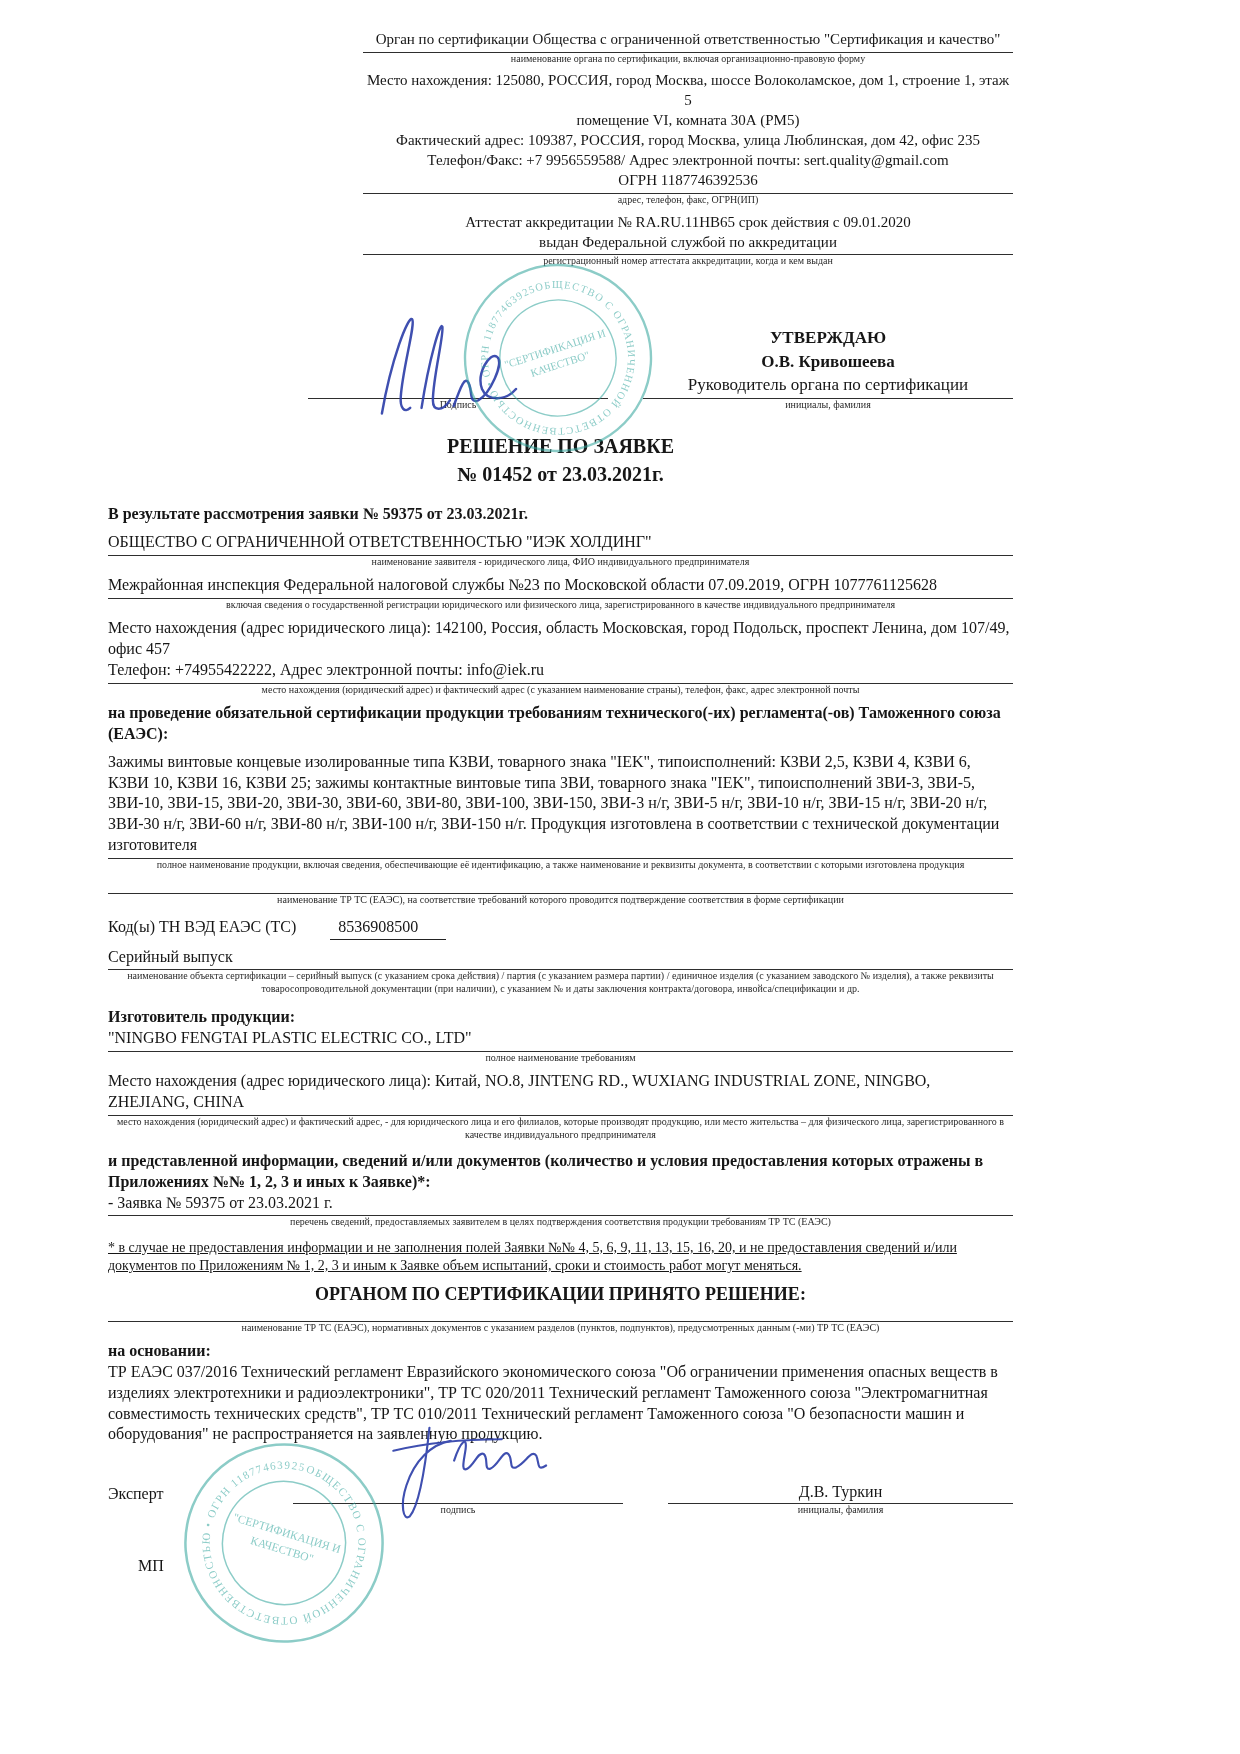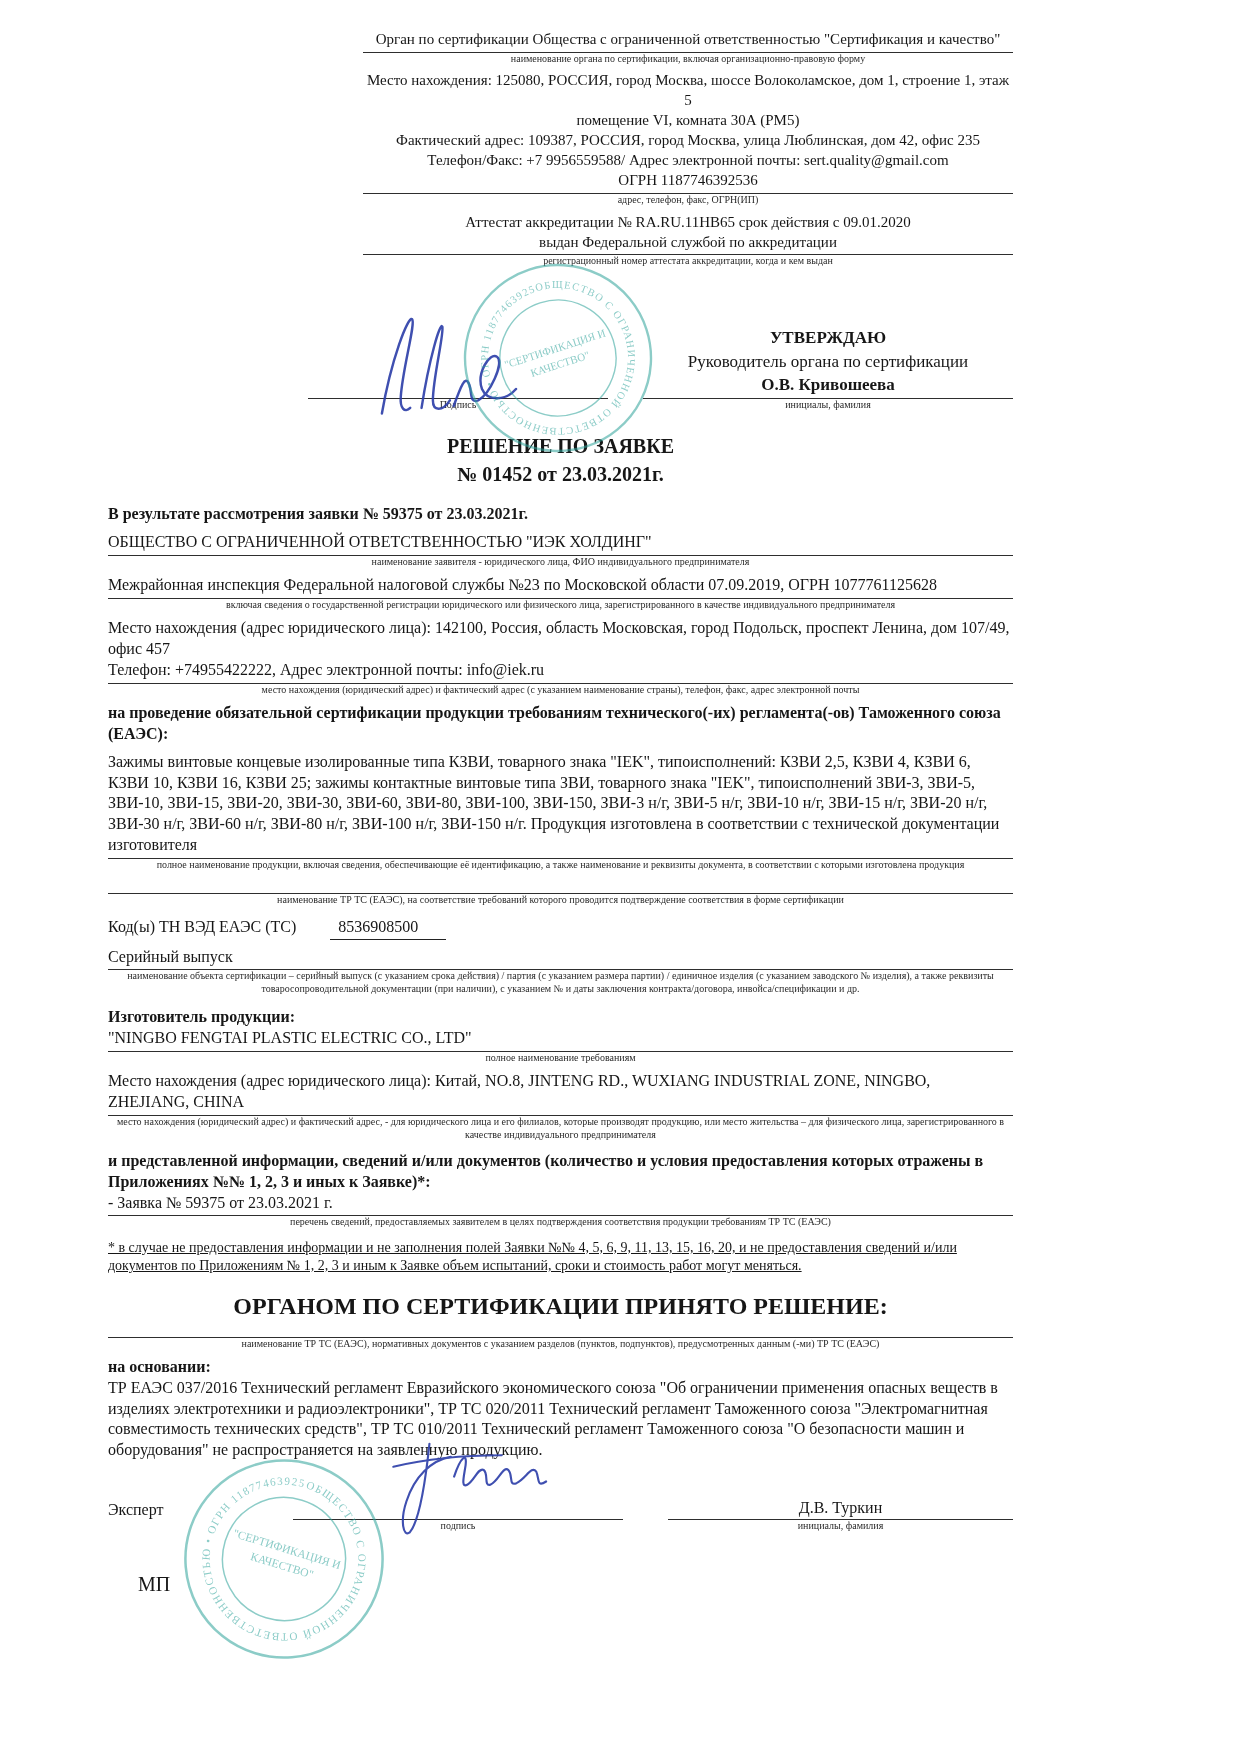--- a/index.html
+++ b/index.html
@@ -25,28 +25,28 @@
   .approve-col { flex:1; font-size:17px; line-height:1.38; }
   
   .title-block { margin:20px 205px 0 70px; font-size:20px; line-height:1.4; }
   
   .body-block { margin:16px 205px 0 70px; font-size:16px; line-height:1.3; }
   .blk { margin-top:7px; }
   .footnote { font-size:14px; line-height:1.3; margin-top:10px;text-decoration:underline; }
   .code-row { display:flex; align-items:baseline; margin-top:10px; }
   .code-val { border-bottom:1px solid #222; margin-left:34px; padding:0 28px 1px 8px; }
   
-  .decision-heading { font-size:24px; margin-top:16px; }
+  .decision-heading { font-size:18px; margin-top:8px; }
   
   .footer-row { margin:38px 205px 0 70px; display:flex; justify-content:space-between; align-items:flex-end; font-size:16px; }
   .expert-col { width:140px; padding-bottom:14px; }
   .fsign-col { width:330px; position:relative; }
   .fname-col { width:345px; text-align:center; }
   .mp-row { position:relative; height:250px; margin-left:70px; }
-  .mp-label { display:inline-block; margin:40px 0 0 30px; font-size:20px; }
+  .mp-label { display:inline-block; margin:40px 0 0 30px; font-size:16px; }
   
   .ink { color:#2b3da8; }
   .stamp { color:#2fa39b; opacity:0.55; position:absolute; pointer-events:none; }
   .sig { position:absolute; pointer-events:none; }
 </style>
 </head>
 <body>
 
 <div class="page">
 
@@ -95,22 +95,22 @@
       <circle cx="100" cy="100" r="58" fill="none" stroke="currentColor" stroke-width="1.4"></circle>
       <text font-size="10.5" letter-spacing="1.2" fill="currentColor">
         <textPath href="#cp-top">ОБЩЕСТВО С ОГРАНИЧЕННОЙ ОТВЕТСТВЕННОСТЬЮ • ОГРН 1187746392536 •</textPath>
       </text>
       <text x="100" y="94" text-anchor="middle" font-size="11" fill="currentColor">"СЕРТИФИКАЦИЯ И</text>
       <text x="100" y="110" text-anchor="middle" font-size="11" fill="currentColor">КАЧЕСТВО"</text>
     </svg>
 
     <div class="approve-col">
       <div class="c b">УТВЕРЖДАЮ</div>
+      <div class="c b">О.В. Кривошеева</div>
       <div class="c">Руководитель органа по сертификации</div>
-      <div class="c b">О.В. Кривошеева</div>
       <div class="rule"></div>
       <div class="caption">инициалы, фамилия</div>
     </div>
   </div>
 
   <div class="title-block">
     <div class="c b">РЕШЕНИЕ ПО ЗАЯВКЕ</div>
     <div class="c b">№ 01452 от 23.03.2021г.</div>
   </div>
 

